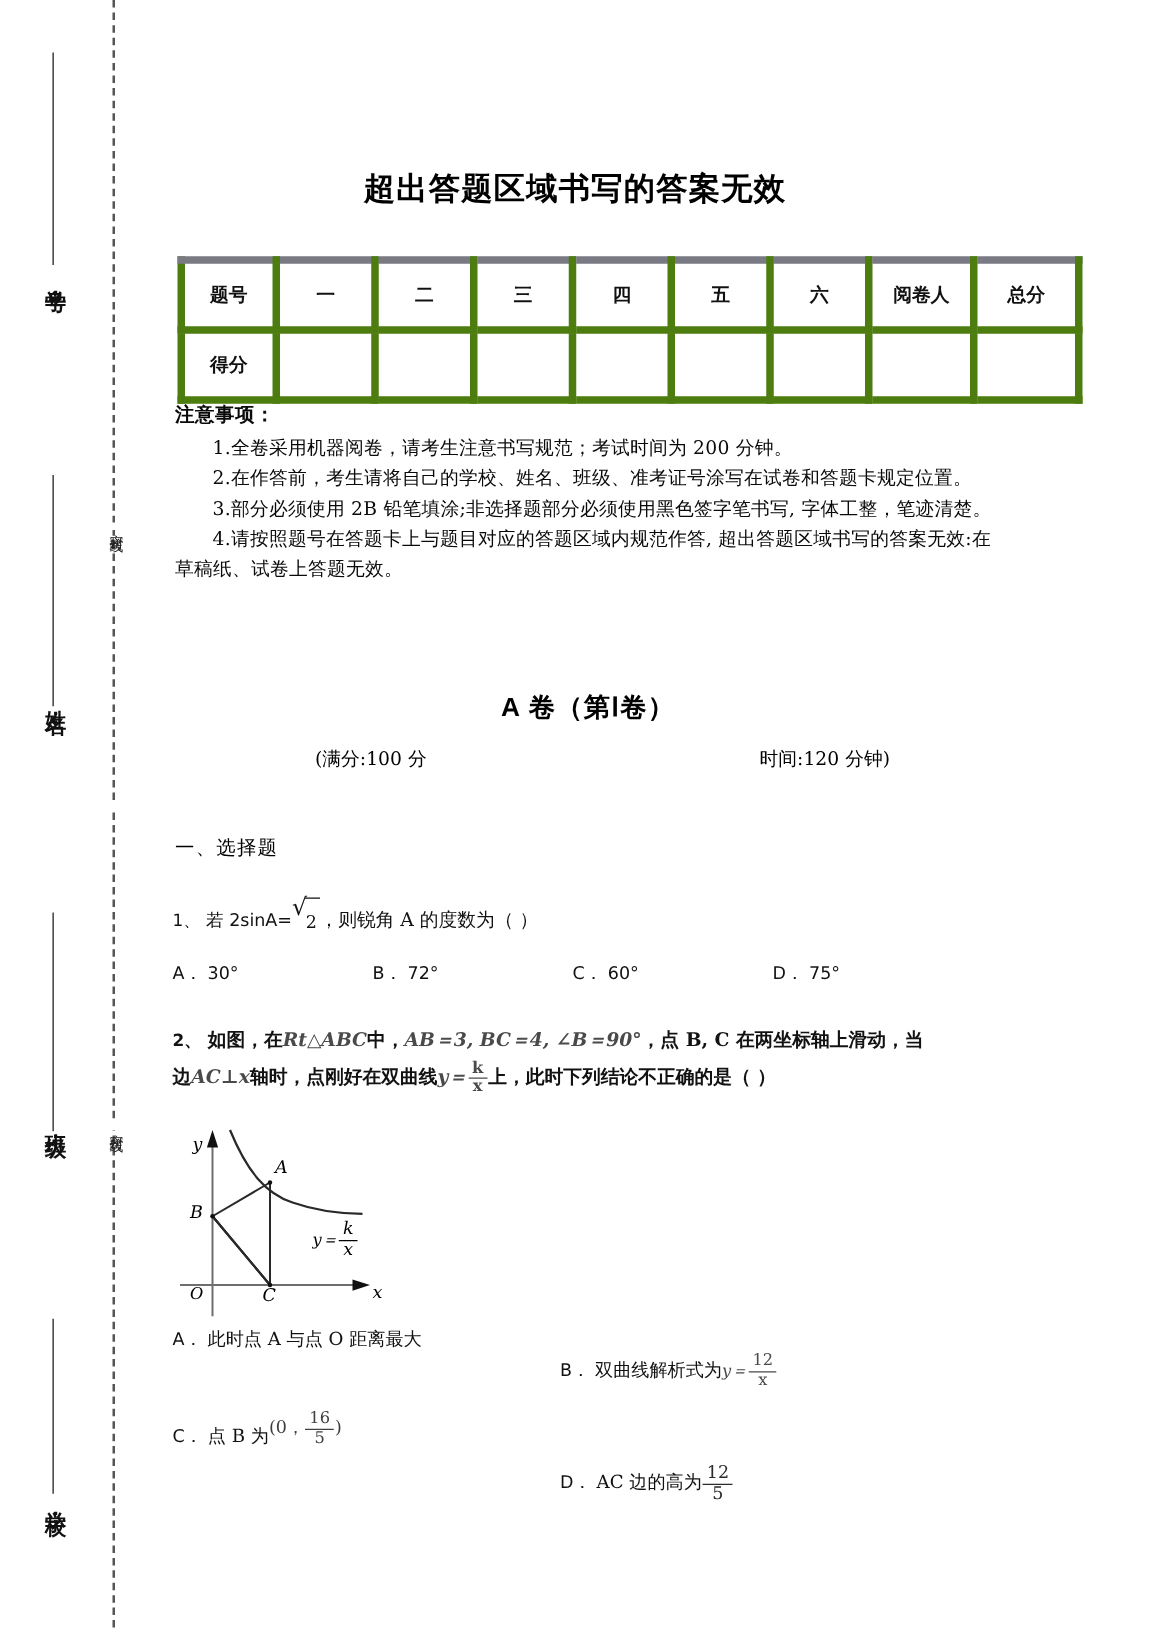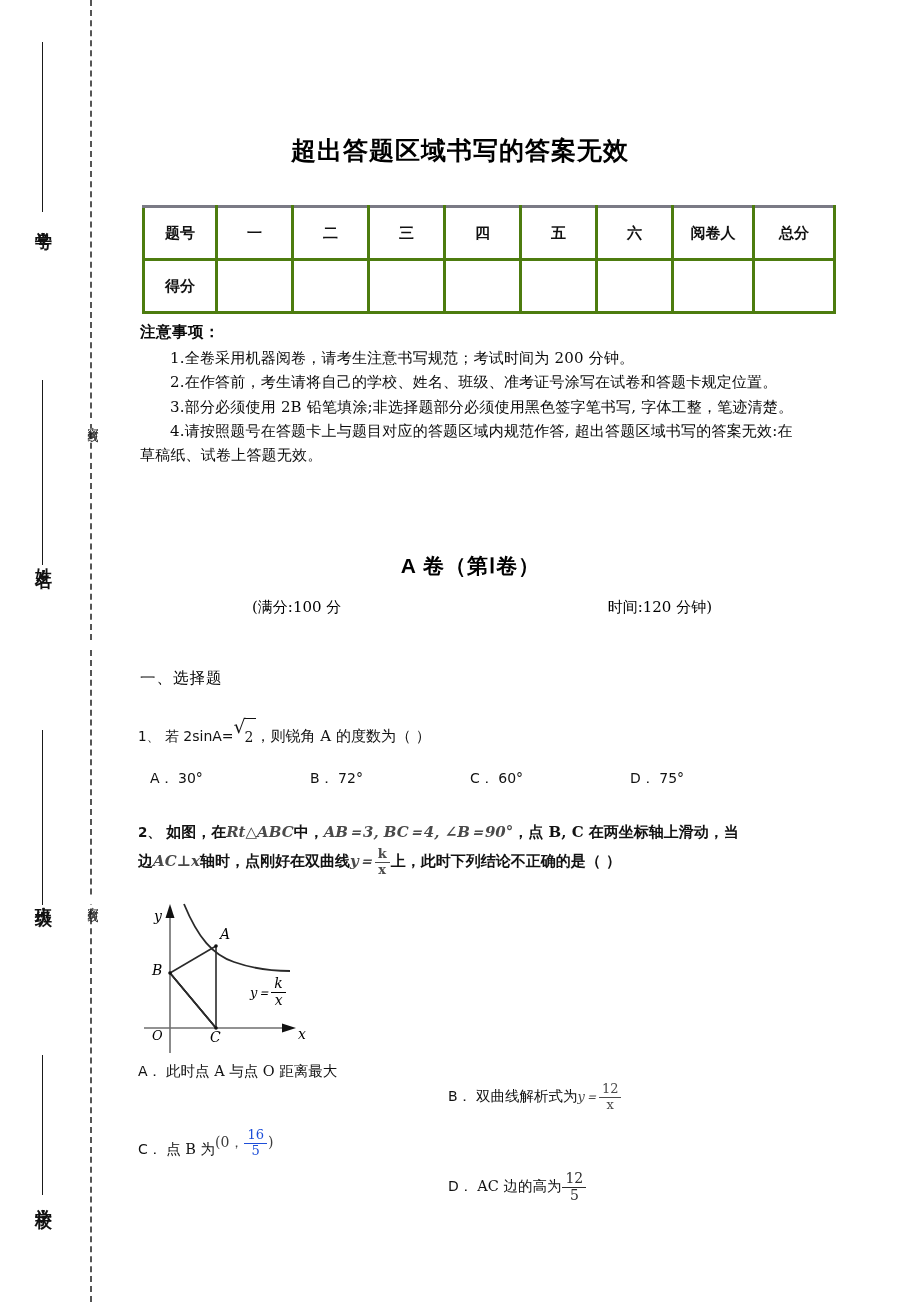--- a/index.html
+++ b/index.html
@@ -88,21 +88,21 @@
   
   #score-table {
     position: absolute;
     left: 12px;
     top: 205px;
     width: 655px;
     border-collapse: collapse;
     table-layout: fixed;
   }
   #score-table td {
-    border: 3px solid #4d7c0f;
+    border: 6px solid #4d7c0f;
     height: 48px;
     text-align: center;
     vertical-align: middle;
     font-family: "DejaVu Serif", "Liberation Serif", serif;
     font-size: 15px;
     font-weight: 700;
     color: #111111;
   }
   #score-table tr:first-child td { border-top-color: #7a7a85; }
   .col-label { width: 68px; }
@@ -229,21 +229,21 @@
   .frac.big { font-size: 14px; }
 
   
   .opt-row {
     position: absolute;
     display: flex;
     font-family: "DejaVu Sans", "Liberation Sans", sans-serif;
     font-size: 14px;
     color: #111;
   }
-  #q1-options { left: 20px; top: 770px; width: 650px; }
+  #q1-options { left: 8px; top: 770px; width: 650px; }
   #q1-options .opt { width: 160px; }
 
   .opt-2col {
     position: absolute;
     font-family: "DejaVu Sans", "Liberation Sans", sans-serif;
     font-size: 14px;
     color: #111;
   }
   #q2-opt-a { left: 8px;   top: 1062px; }
   #q2-opt-b { left: 318px; top: 1082px; }
@@ -412,21 +412,21 @@
     <span class="serif-label">此时点 A 与点 O 距离最大</span>
   </div>
 
   <div id="q2-opt-b" class="opt-2col">
     <span>B．</span>
     <span class="serif-label">双曲线解析式为</span><span class="mathgray" style="font-size:13px;">y＝</span><span class="frac gray"><span class="num">12</span><span class="den">x</span></span>
   </div>
 
   <div id="q2-opt-c" class="opt-2col">
     <span>C．</span>
-    <span class="serif-label">点 B 为</span><span class="coord-pair"><span>(0，</span><span class="frac" style="color:#1d4ed8;"><span class="num">16</span><span class="den">5</span></span><span>)</span></span>
+    <span class="serif-label">点 B 为</span><span class="coord-pair"><span>(0，</span><span class="frac" style="color:#404040;"><span class="num">16</span><span class="den">5</span></span><span>)</span></span>
   </div>
 
   <div id="q2-opt-d" class="opt-2col">
     <span>D．</span>
     <span class="serif-label">AC 边的高为</span><span class="frac big" style="color:#2b2b2b;vertical-align:-0.6em;"><span class="num">12</span><span class="den">5</span></span>
   </div>
 
 </div>
 
 </body></html>

